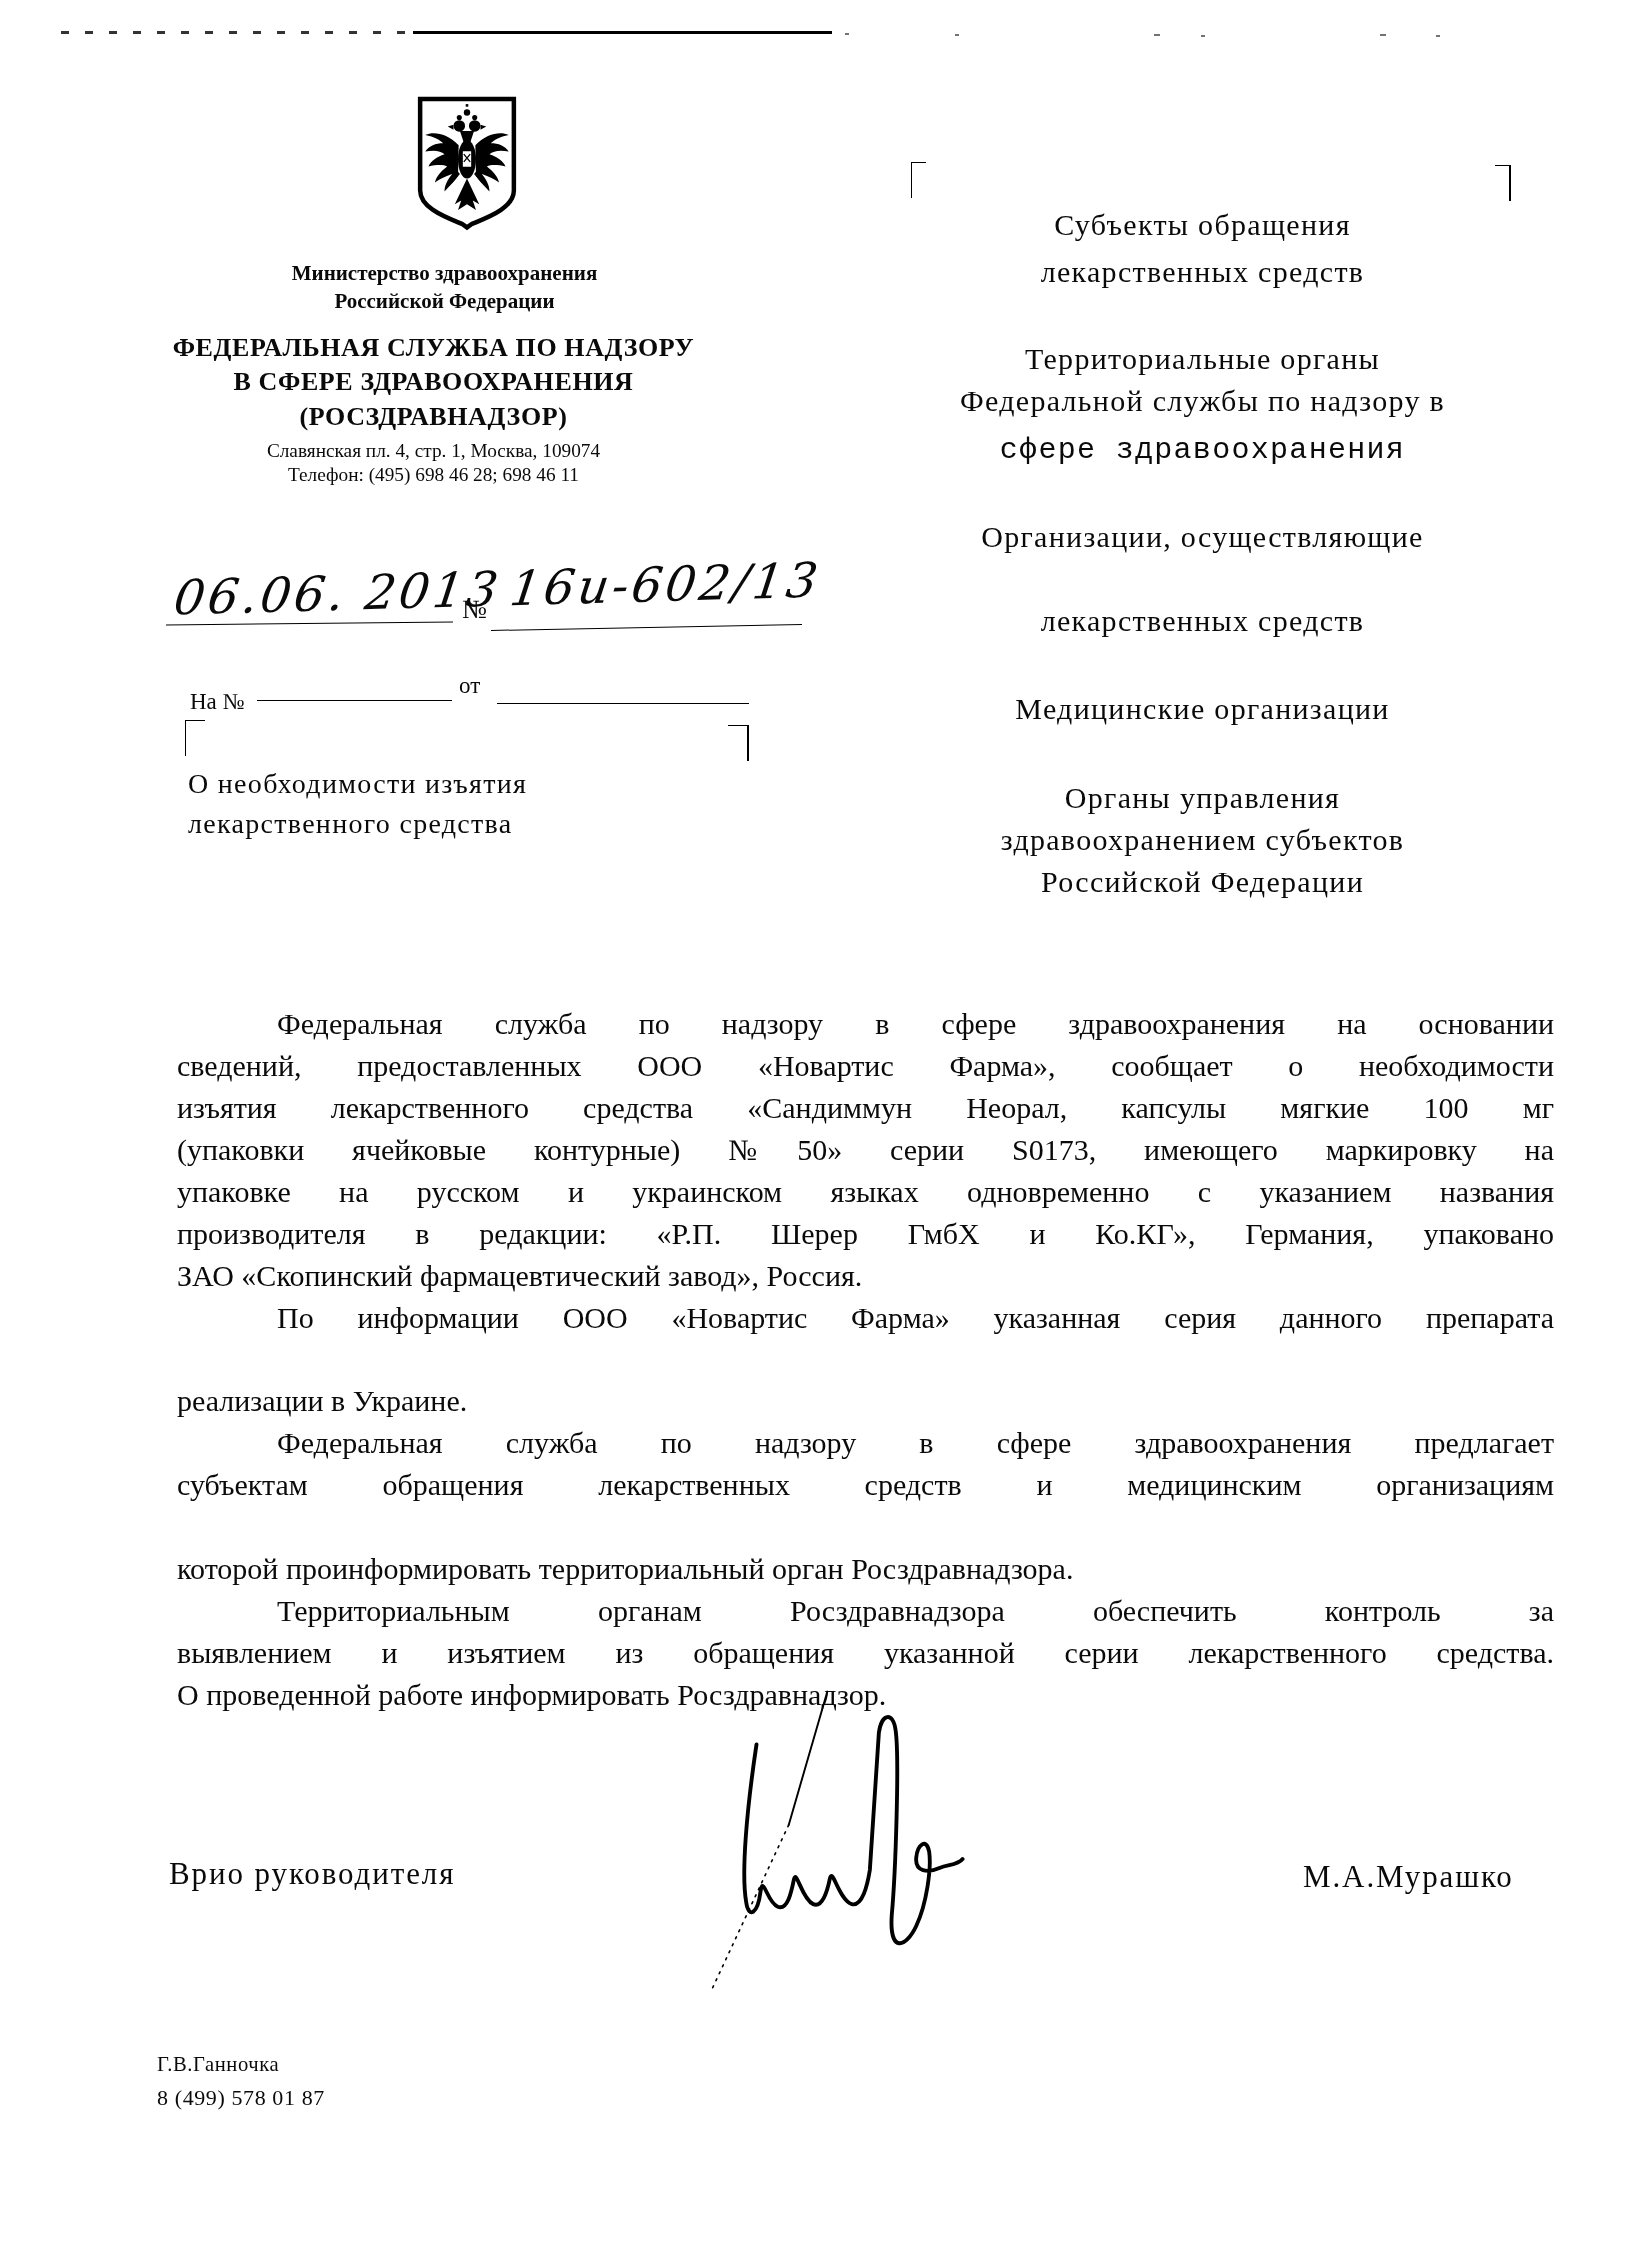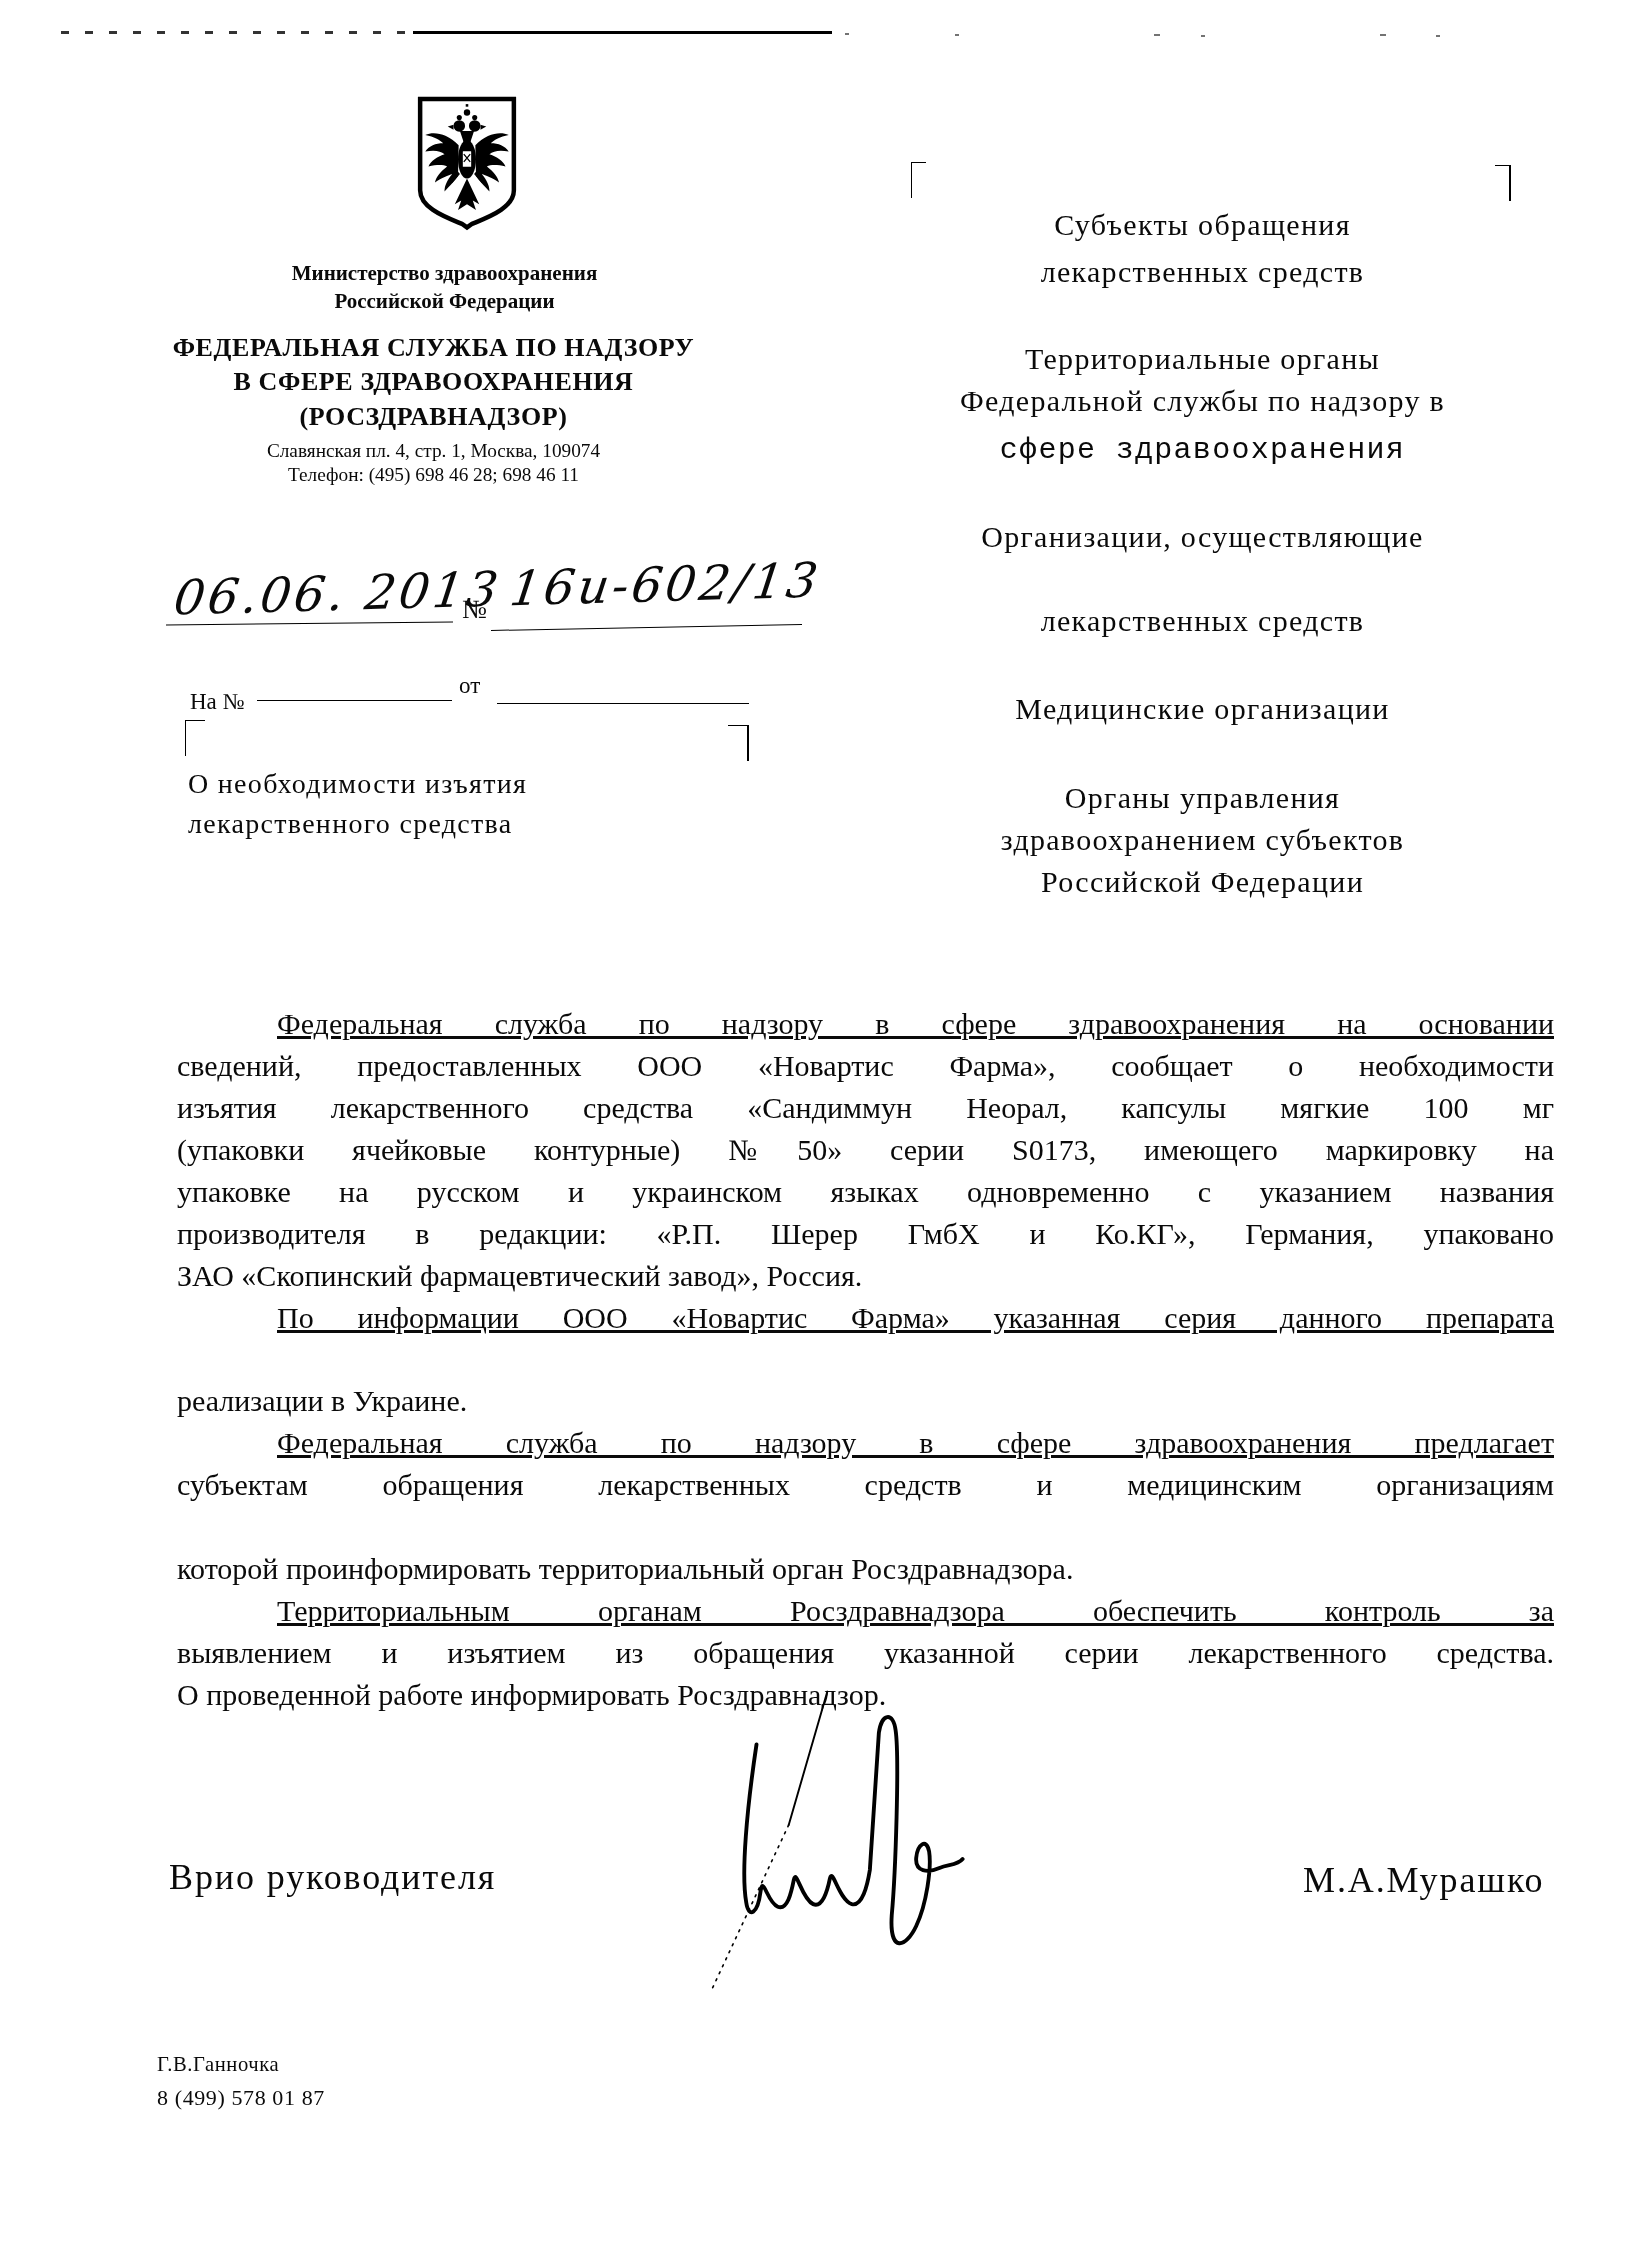--- a/index.html
+++ b/index.html
@@ -33,24 +33,24 @@
   
   .crn{width:19.3px;height:35px;}
   .crn.tl{border-top:1.9px solid #000;border-left:1.9px solid #000;}
   .crn.tr{border-top:1.9px solid #000;border-right:2.6px solid #000;}
   
   .subj{left:188px;width:580px;font-size:28px;line-height:34px;letter-spacing:1.3px;white-space:nowrap;}
   .addressee{left:909px;width:587px;text-align:center;font-size:30px;line-height:37px;letter-spacing:1.3px;}
   
   .bl{left:177px;width:1377px;font-size:30px;line-height:36px;
       text-align:justify;text-align-last:justify;white-space:normal;}
-  .bl.first{text-indent:100px;text-decoration:underline;}
+  .bl.first{text-indent:100px;}
   .bl.last{text-align-last:left;}
   
-  .signoff{font-size:36px;letter-spacing:1.9px;white-space:nowrap;}
+  .signoff{font-size:31px;letter-spacing:1.9px;white-space:nowrap;}
   .foot1{font-size:20.6px;letter-spacing:0.6px;}
   .foot2{font-size:22px;letter-spacing:0.6px;}
   svg{display:block;}
 </style>
 </head>
 <body>
 
 <div class="page">
 
   <div class="abs artifact-dashes"></div>

